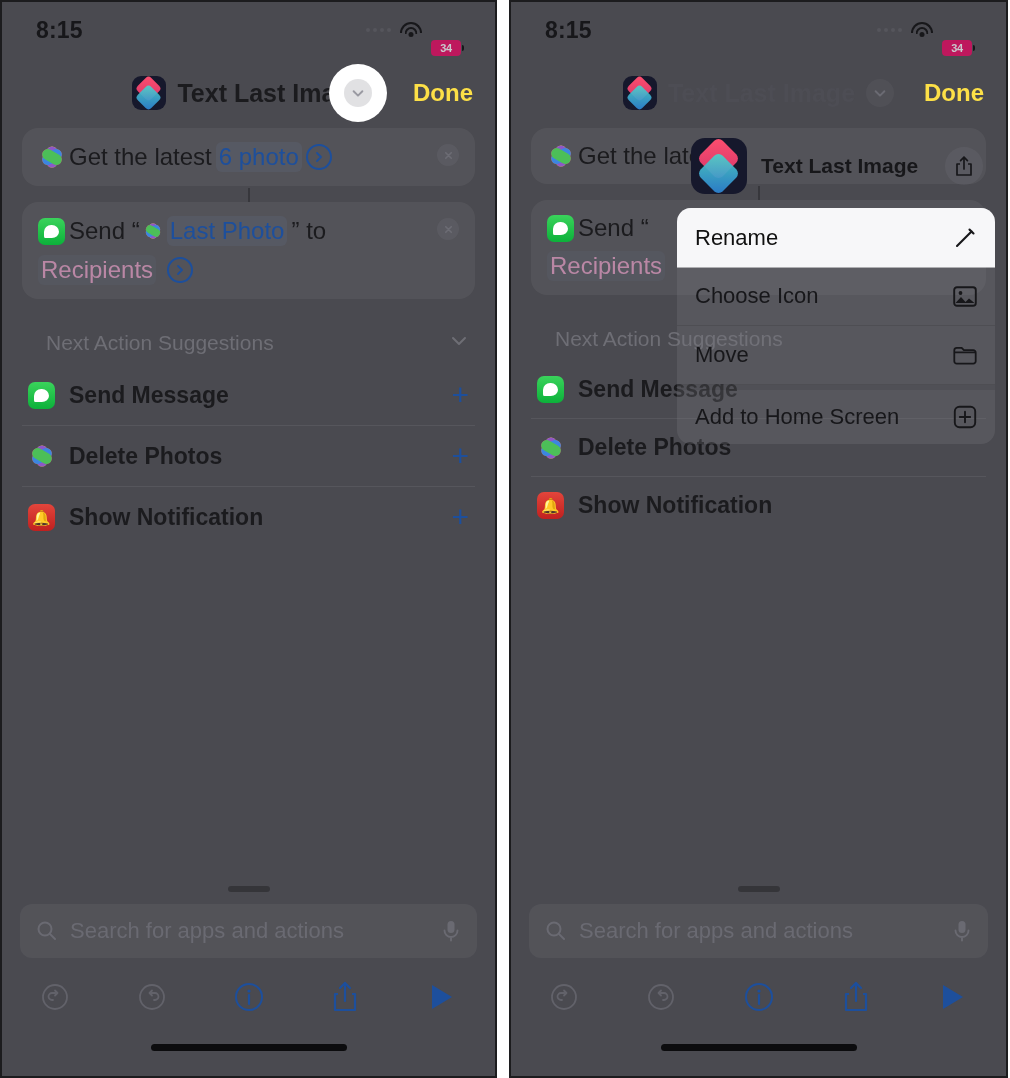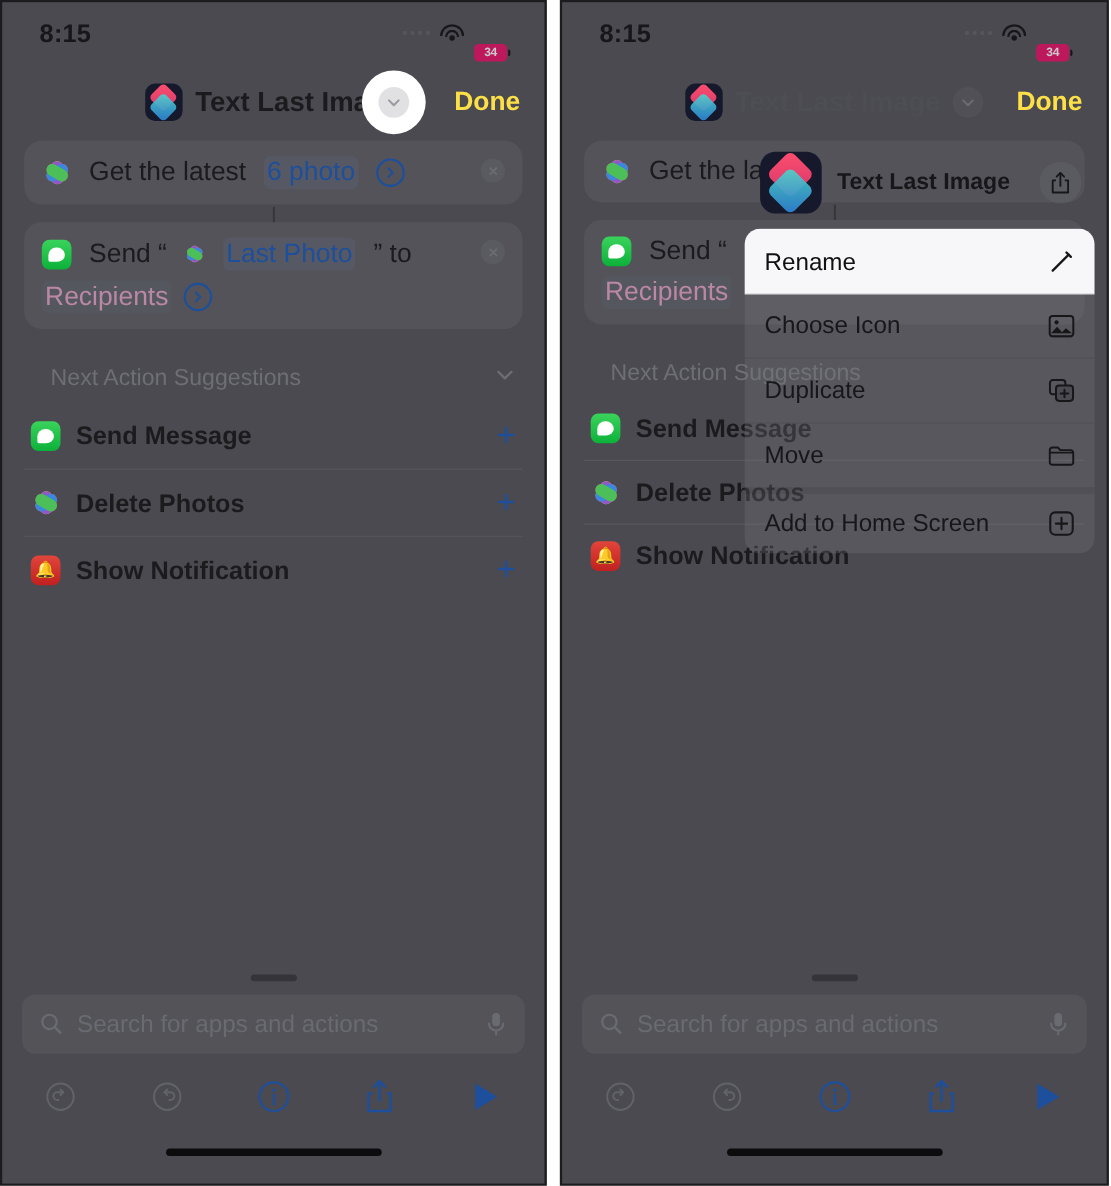--- a/index.html
+++ b/index.html
@@ -76,21 +76,21 @@
   .spotlight .chev-btn { background: rgba(120,120,128,.22); }
 
   
   .content { position: absolute; top: 126px; left: 0; right: 0; bottom: 0; }
 
   .card {
     margin: 0 20px 14px 20px; border-radius: 16px;
     background: rgba(255,255,255,.055);
     padding: 14px 16px;
   }
-  .card-line { display:flex; align-items:center; flex-wrap: wrap; gap: 16px; position: relative; }
+  .card-line { display:flex; align-items:center; flex-wrap: wrap; gap: 4px; position: relative; }
   .app-glyph { width: 27px; height: 27px; border-radius: 7px; flex:0 0 auto; position: relative; }
   .photos-glyph { background: transparent; }
   .photos-glyph .p { position:absolute; left:50%; top:50%; width: 11px; height: 21px; border-radius: 6px;
      transform-origin: 50% 50%; }
   .msg-glyph { background: #1db954; background: linear-gradient(#3ad35b,#0cb13a); display:flex; align-items:center; justify-content:center; }
   .msg-glyph .bub { width: 15px; height: 13px; border-radius: 50% 50% 50% 10%/55% 55% 50% 15%; background:#fff; }
   .notif-glyph { background: linear-gradient(#e2453b,#c0201f); display:flex; align-items:center; justify-content:center; }
   .notif-glyph .bell { color:#fff; font-size: 15px; line-height: 1; }
 
   .a-text { font-size: 24px; color: #1b1b1e; font-weight: 500; }
@@ -492,30 +492,20 @@
           <span class="mi-label">Choose Icon</span>
           <span class="mi-icon">
             <svg width="24" height="21" viewBox="0 0 24 21">
                 <rect x="1.2" y="1.2" width="21.6" height="18.6" rx="2.8" fill="none" stroke="#17171a" stroke-width="1.9"></rect>
                 <circle cx="7.5" cy="7" r="1.9" fill="#17171a"></circle>
                 <path d="M2.5 17l5.5-6 4.5 5 3.5-3.5 5.5 4.5z" fill="#17171a"></path>
               </svg>
           </span>
         </div>
 
-        <div class="menu-item">
-          <span class="mi-label">Duplicate</span>
-          <span class="mi-icon">
-            <svg width="24" height="24" viewBox="0 0 24 24">
-                <rect x="1.5" y="2.5" width="14" height="13" rx="2.6" fill="none" stroke="#17171a" stroke-width="1.8"></rect>
-                <rect x="7" y="7.5" width="15.5" height="14" rx="2.8" fill="#4a4a50" stroke="#17171a" stroke-width="1.8"></rect>
-                <path d="M14.7 11.2v7M11.2 14.7h7" stroke="#17171a" stroke-width="1.8" stroke-linecap="round"></path>
-              </svg>
-          </span>
-        </div>
 
         <div class="menu-item">
           <span class="mi-label">Move</span>
           <span class="mi-icon">
             <svg width="24" height="20" viewBox="0 0 24 20">
                 <path d="M1.3 5.2a2.4 2.4 0 012.4-2.4h5l2.2 2.4h9.4a2.4 2.4 0 012.4 2.4v8.6a2.4 2.4 0 01-2.4 2.4H3.7a2.4 2.4 0 01-2.4-2.4z" fill="none" stroke="#17171a" stroke-width="1.8" stroke-linejoin="round"></path>
                 <path d="M1.6 7.4h20.8" stroke="#17171a" stroke-width="1.6"></path>
               </svg>
           </span>
         </div>

